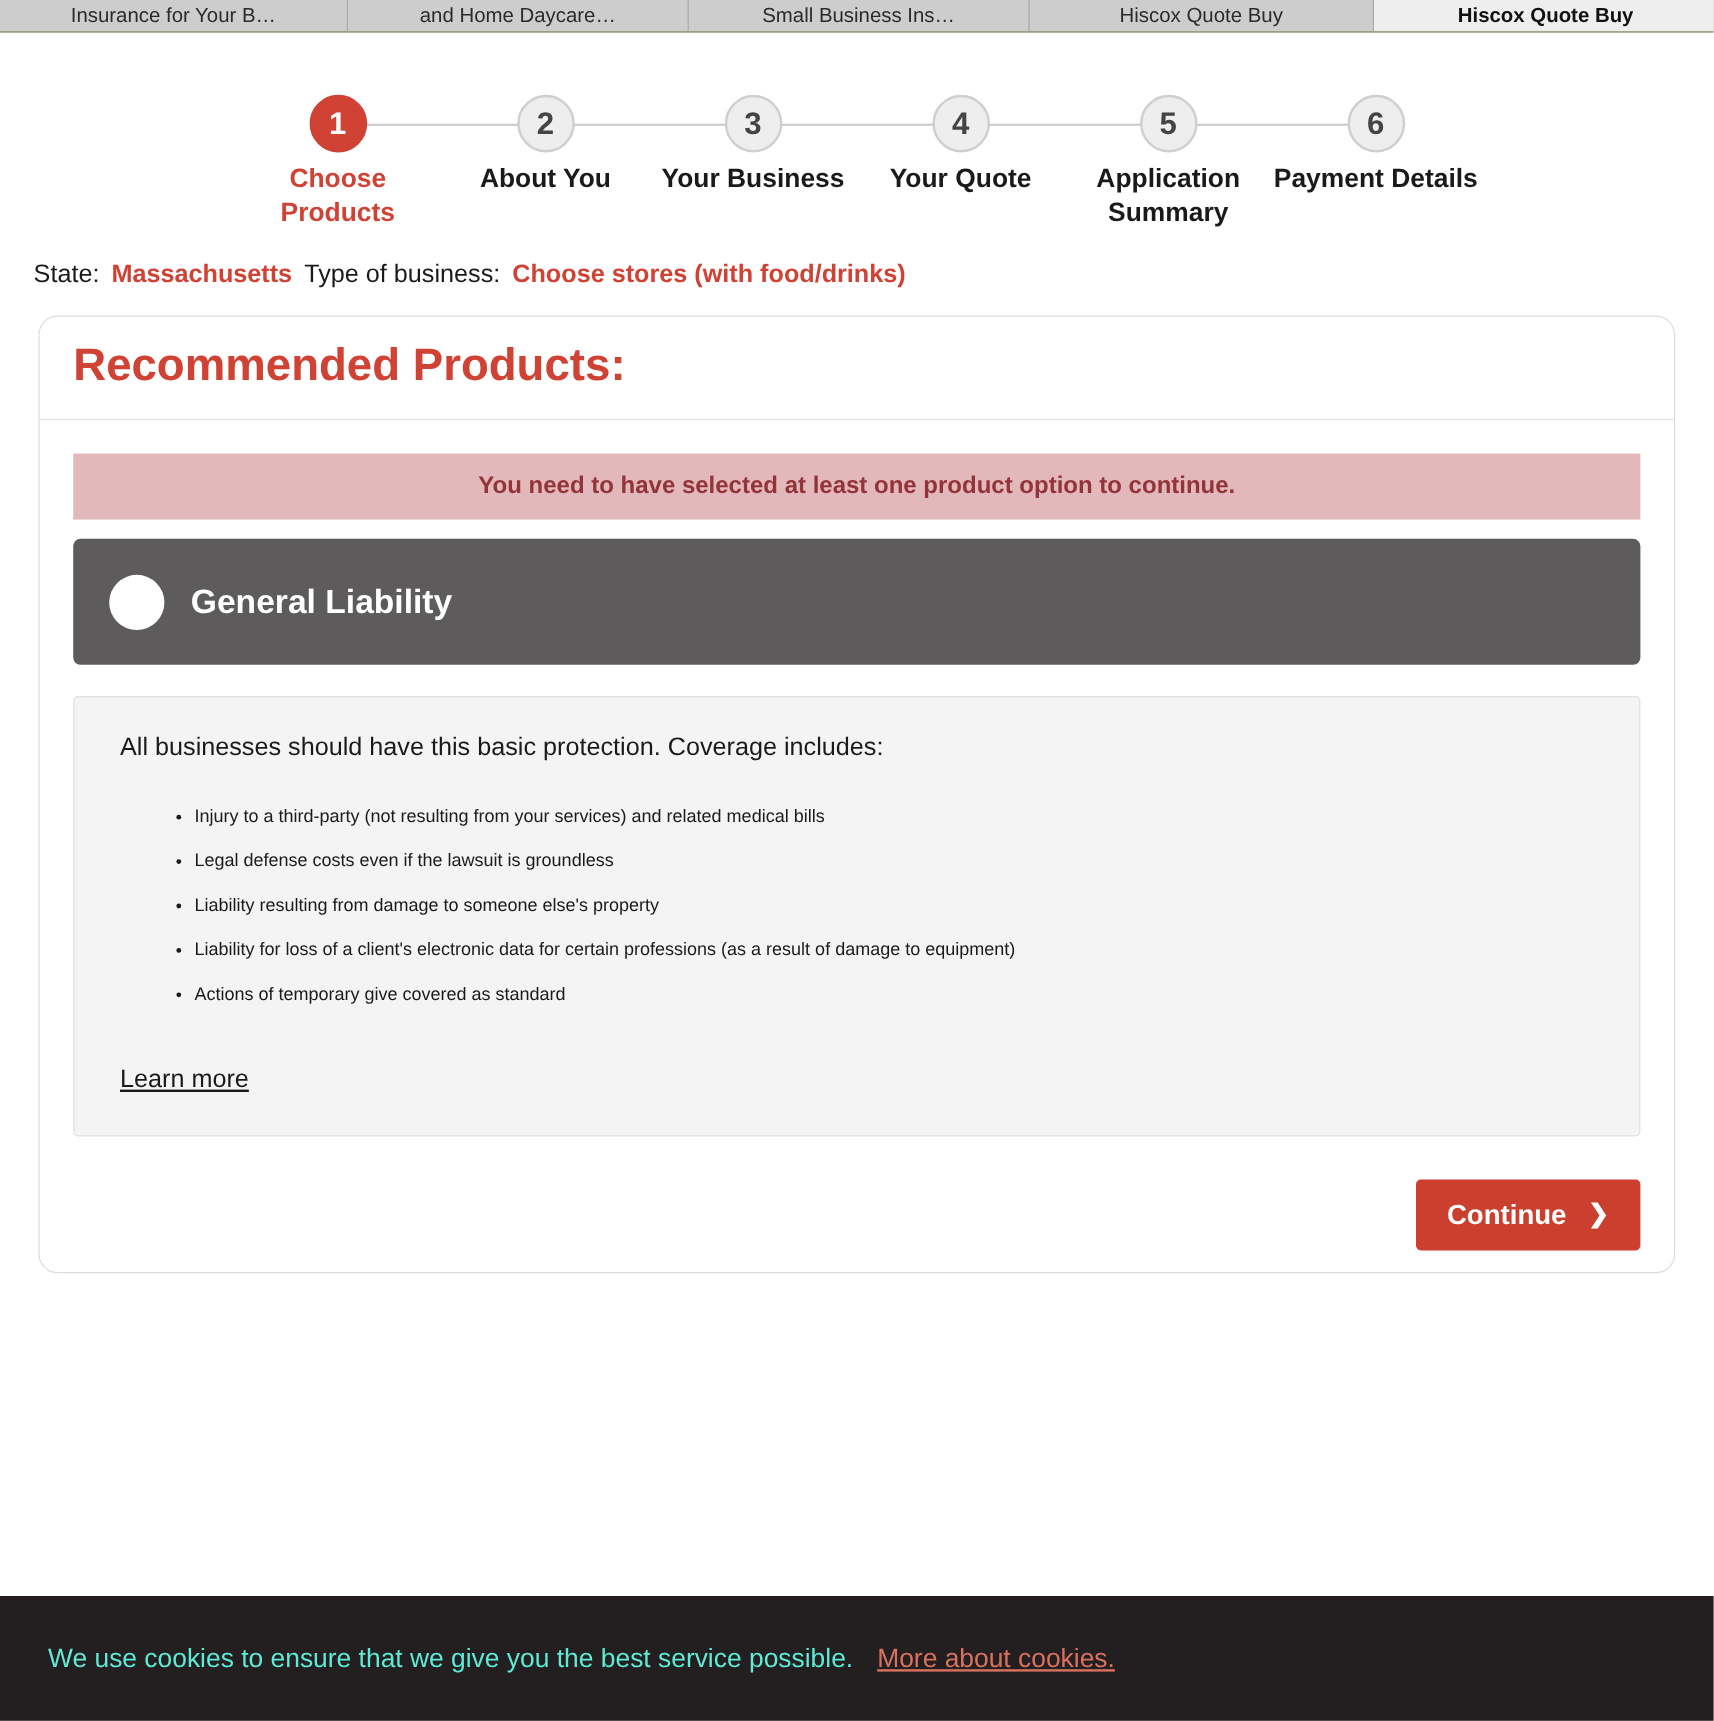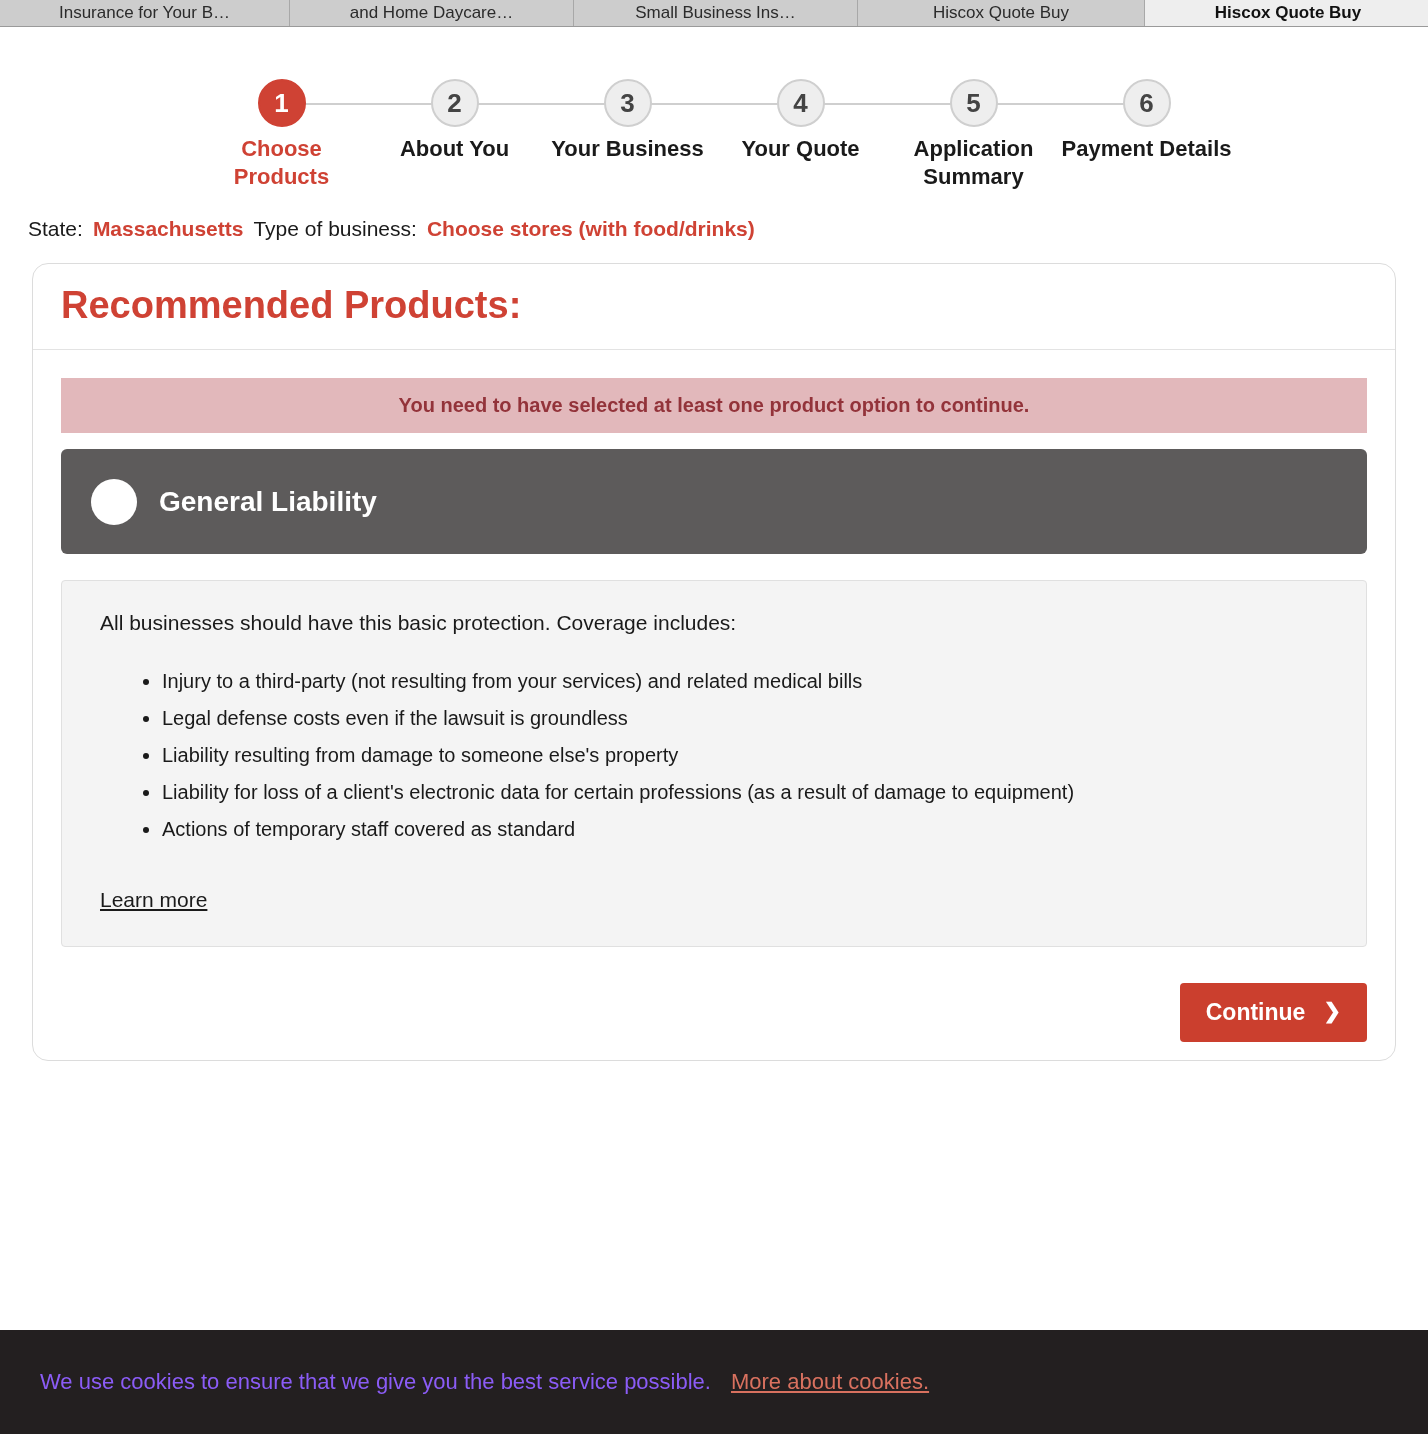--- a/index.html
+++ b/index.html
@@ -164,21 +164,21 @@
   .panel p.intro {
     margin: 0;
     font-size: 21px;
     color: #1a1a1a;
   }
   .panel ul {
     margin: 28px 0 0 0;
     padding-left: 62px;
   }
   .panel li {
-    font-size: 20px;
+    font-size: 15px;
     color: #1a1a1a;
     line-height: 36px;
     margin-bottom: 1px;
   }
   .learn {
     display: inline-block;
     margin-top: 40px;
     font-size: 21px;
     color: #1a1a1a;
     text-decoration: underline;
@@ -219,21 +219,21 @@
     left: 0; right: 0;
     bottom: 0;
     height: 104px;
     background: #231f20;
     display: flex;
     align-items: center;
     padding: 0 40px;
   }
   .cookietext {
     font-size: 22px;
-    color: #8b5cf6;
+    color: #5eead4;
   }
   .cookielink {
     font-size: 22px;
     color: #d9715f;
     text-decoration: underline;
     margin-left: 20px;
     cursor: pointer;
   }
 </style>
 </head>
@@ -298,21 +298,21 @@
       <div class="prodname">General Liability</div>
     </div>
 
     <div class="panel">
       <p class="intro">All businesses should have this basic protection. Coverage includes:</p>
       <ul>
         <li>Injury to a third-party (not resulting from your services) and related medical bills</li>
         <li>Legal defense costs even if the lawsuit is groundless</li>
         <li>Liability resulting from damage to someone else's property</li>
         <li>Liability for loss of a client's electronic data for certain professions (as a result of damage to equipment)</li>
-        <li>Actions of temporary staff covered as standard</li>
+        <li>Actions of temporary give covered as standard</li>
       </ul>
       <a class="learn">Learn more</a>
     </div>
 
     <div class="btnrow">
       <button class="continue">
         <span>Continue</span>
         <span class="chev">❯</span>
       </button>
     </div>

